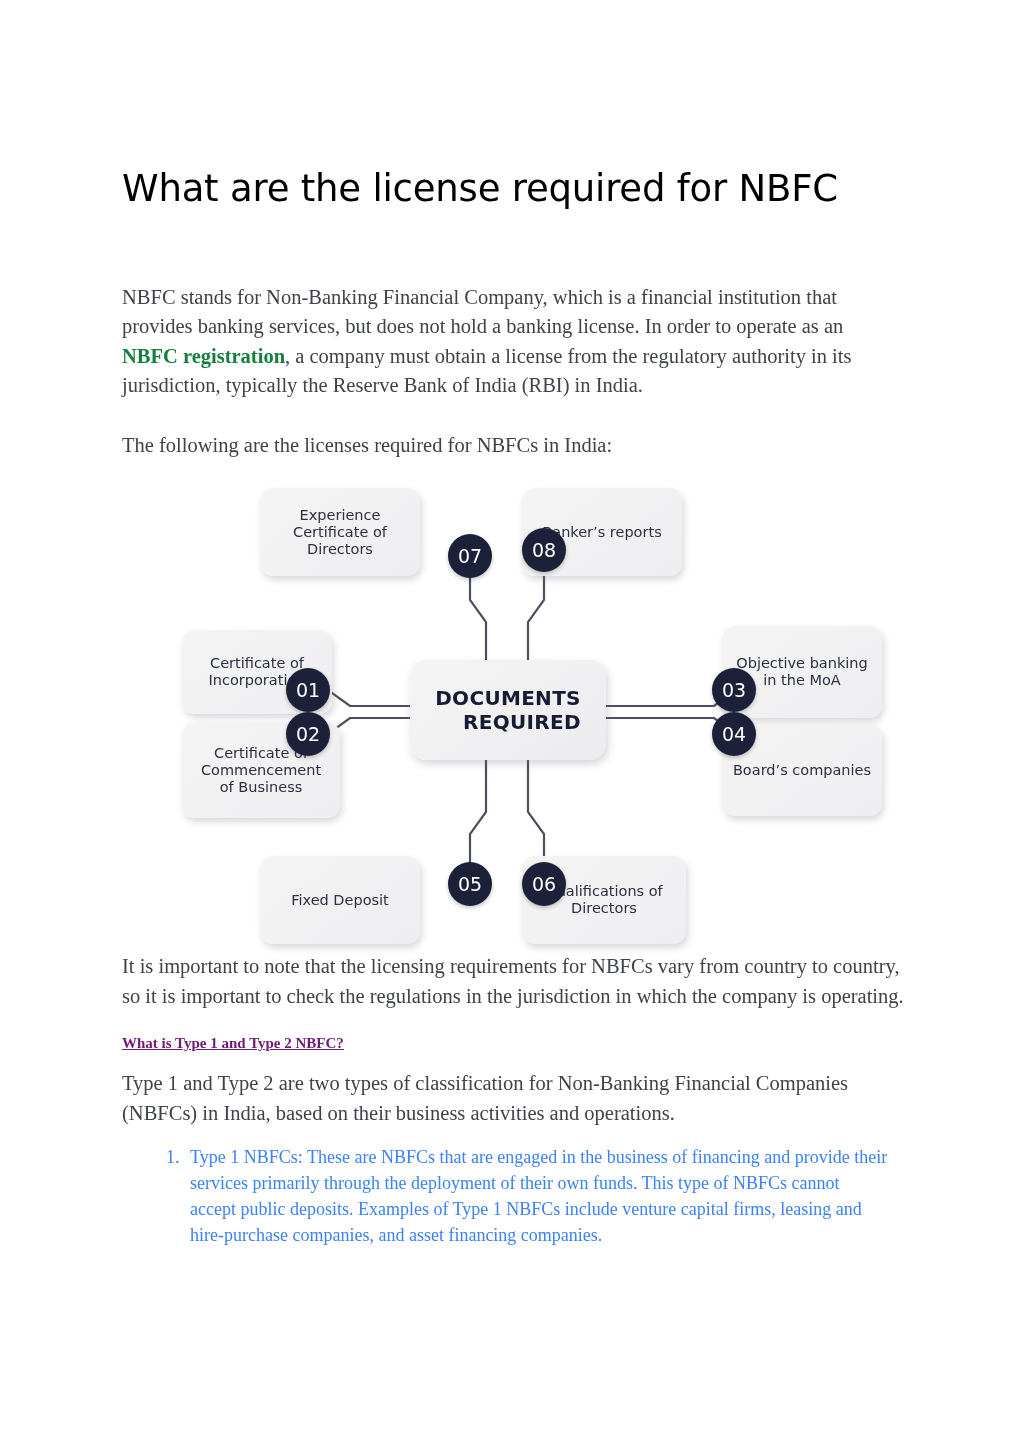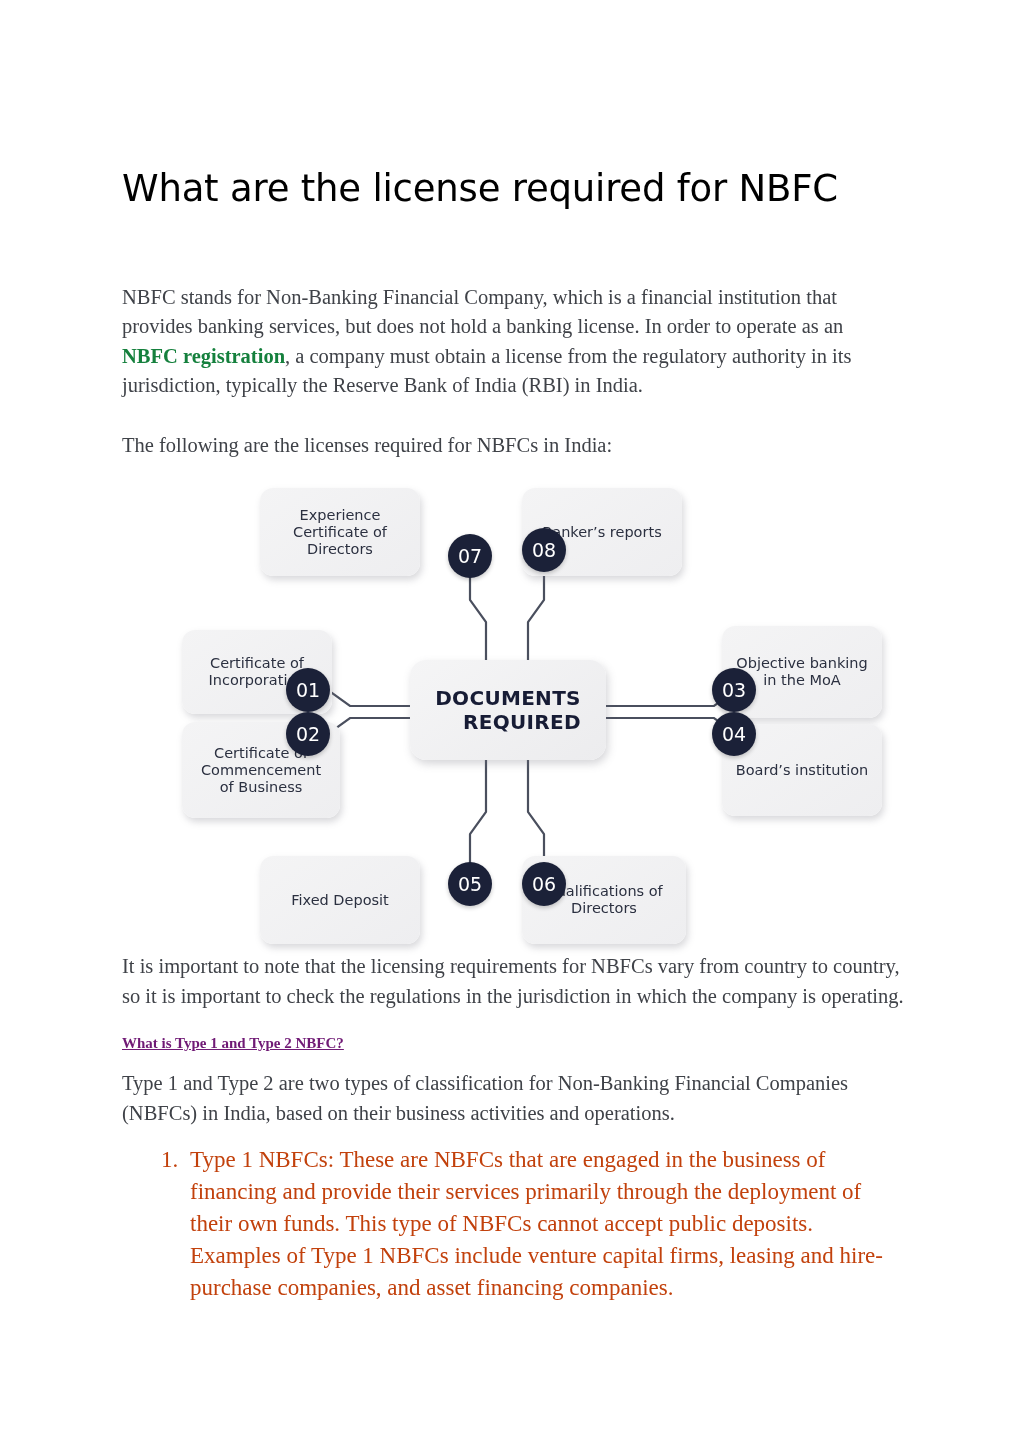--- a/index.html
+++ b/index.html
@@ -68,23 +68,23 @@
     margin: 0;
     padding-top: 24px;
     text-decoration: underline;
   }
 
   ol.types-list {
     margin: 0;
     padding-top: 16px;
     padding-left: 62px;
     font-family: "Liberation Serif", serif;
-    font-size: 23px;
-    line-height: 32px;
-    color: #c2410c;
+    font-size: 18px;
+    line-height: 26px;
+    color: #3b82f6;
   }
   ol.types-list li { padding-left: 6px; width: 700px; }
 
   
   .diagram-wrap {
     position: relative;
     width: 700px;
     height: 470px;
     margin-top: 22px;
     margin-left: 60px;
@@ -217,21 +217,21 @@
       </div>
 
       <div class="node-box" style="left:540px; top:144px; width:160px; height:92px;">
         <span>Objective banking in the MoA</span>
       </div>
       <div class="badge" style="left:530px; top:186px;">
         <span>03</span>
       </div>
 
       <div class="node-box" style="left:540px; top:242px; width:160px; height:92px;">
-        <span>Board’s institution</span>
+        <span>Board’s companies</span>
       </div>
       <div class="badge" style="left:530px; top:230px;">
         <span>04</span>
       </div>
 
       <div class="node-box" style="left:78px; top:374px; width:160px; height:88px;">
         <span>Fixed Deposit</span>
       </div>
       <div class="badge" style="left:266px; top:380px;">
         <span>05</span>

